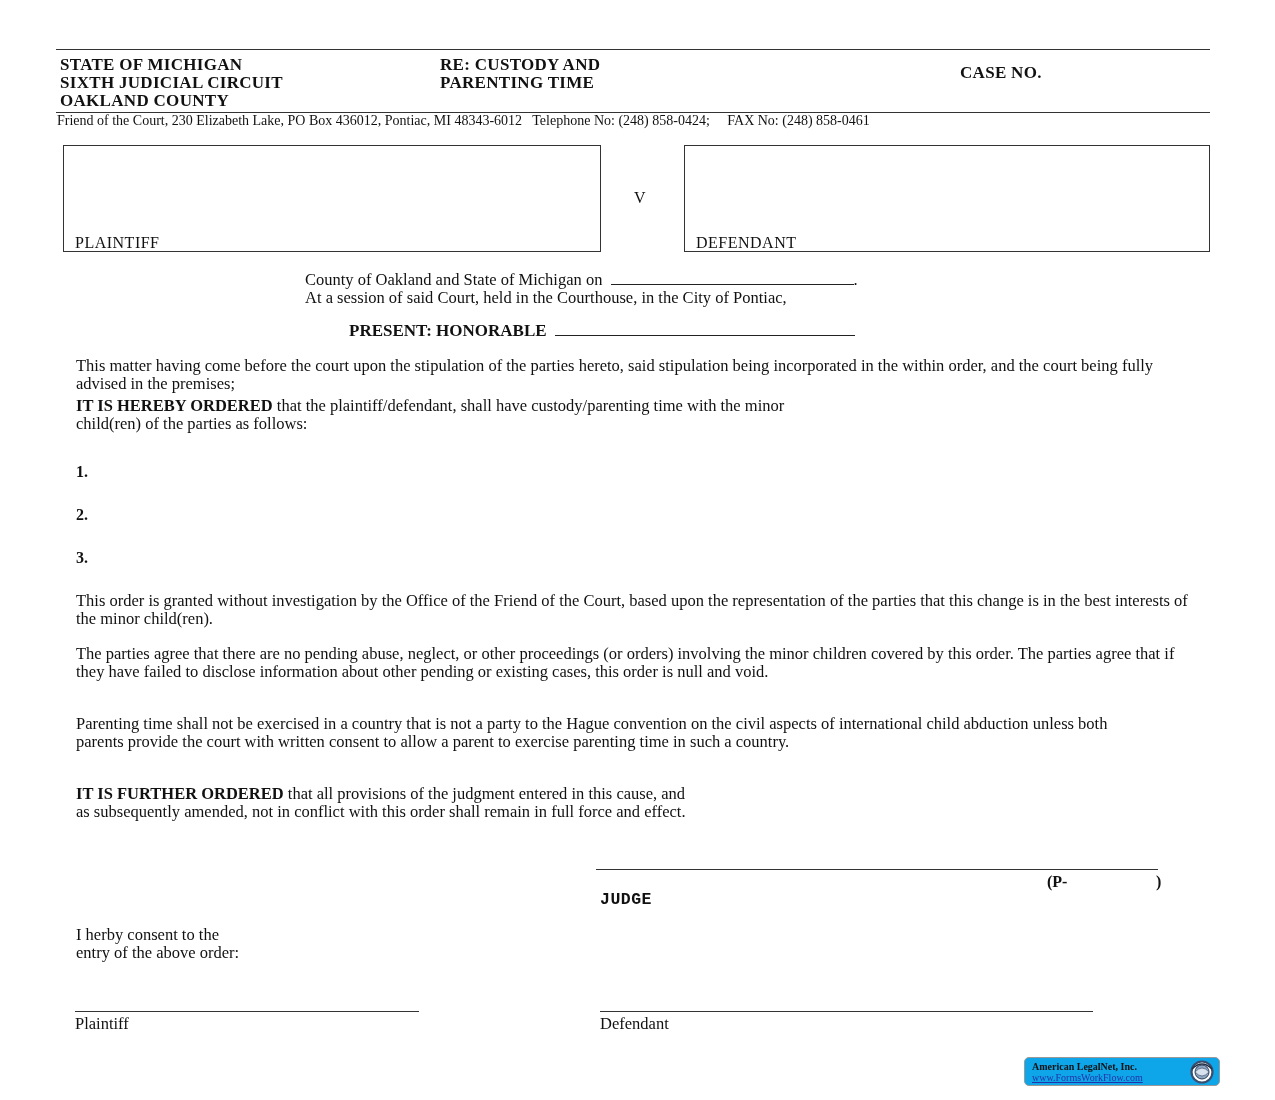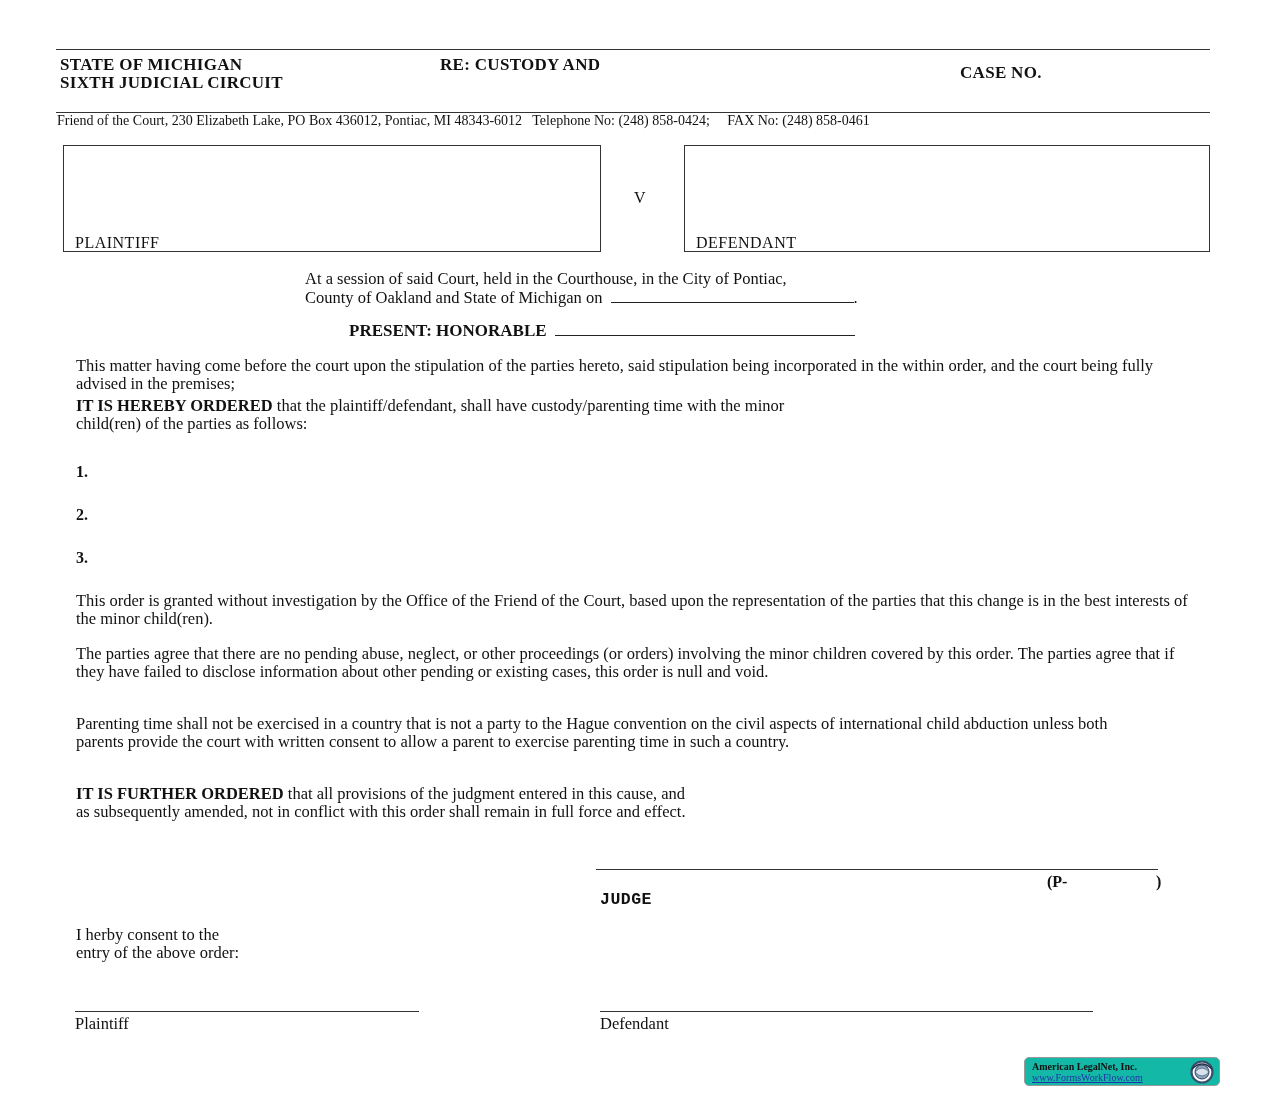--- a/index.html
+++ b/index.html
@@ -11,60 +11,62 @@
   .addr { position: absolute; left: 57px; top: 113px; font-size: 14px; white-space: pre; }
   .party-box { position: absolute; border: 1px solid #333; box-sizing: border-box; }
   .party-label { position: absolute; left: 11px; bottom: -1px; font-size: 16px; letter-spacing: 0.5px; }
   .vs { position: absolute; left: 634px; top: 189px; font-size: 16px; }
   .para { position: absolute; left: 76px; font-size: 16px; line-height: 18px; }
   .para b { font-weight: bold; }
   .num { position: absolute; left: 76px; font-size: 16px; font-weight: bold; }
   .sig-line { position: absolute; height: 1px; background: #333; }
   .blank { display: inline-block; border-bottom: 1px solid #222; height: 14px; vertical-align: baseline; }
   .badge { position: absolute; left: 1024px; top: 1057px; width: 196px; height: 29px;
-           border: 1px solid #999; border-radius: 5px; box-sizing: border-box; background: #14b8a6; }
+           border: 1px solid #999; border-radius: 5px; box-sizing: border-box; background: #0ea5e9; }
   .badge .co { position: absolute; left: 7px; top: 3px; font-size: 10px; font-weight: bold; }
   .badge .url { position: absolute; left: 7px; top: 14px; font-size: 10px; color: #2233aa; text-decoration: underline; }
   .badge .globe { position: absolute; right: 4px; top: 2px; width: 26px; height: 24px; }
 </style>
 </head>
 <body>
 
 <div class="rule" style="left:56px; top:49px; width:1154px;"></div>
 
 <div class="hdr" style="left:60px; top:56px; width:350px;">
   <div>STATE OF MICHIGAN</div>
   <div>SIXTH JUDICIAL CIRCUIT</div>
+  <div>OAKLAND COUNTY</div>
 </div>
 
 <div class="hdr" style="left:440px; top:56px; width:350px;">
   <div>RE: CUSTODY  AND</div>
+  <div>PARENTING TIME</div>
 </div>
 
 <div class="hdr" style="left:960px; top:64px; text-align:right;">CASE NO.</div>
 <div class="abs" style="left:1085px; top:54px; width:120px; height:20px;"></div>
 
 <div class="rule" style="left:56px; top:112px; width:1154px;"></div>
 
 <div class="addr">Friend of the Court, 230 Elizabeth Lake, PO Box 436012, Pontiac, MI 48343-6012   Telephone No: (248) 858-0424;     FAX No: (248) 858-0461</div>
 
 <div class="party-box" style="left:63px; top:145px; width:538px; height:107px;">
   <span class="party-label">PLAINTIFF</span>
 </div>
 <div class="vs">V</div>
 <div class="party-box" style="left:684px; top:145px; width:526px; height:107px;">
   <span class="party-label">DEFENDANT</span>
 </div>
 
 <div class="para" style="left:305px; top:270px; font-size:16.5px;">
-  <div>At a session of said Court, held in the Courthouse, in the City of Pontiac,</div>
   <div>
     <span>County of Oakland and State of Michigan on</span>
     <span class="blank" style="width:243px; margin-left:4px;"></span><span>.</span>
   </div>
+  <div>At a session of said Court, held in the Courthouse, in the City of Pontiac,</div>
 </div>
 <div class="para" style="left:349px; top:321px; font-size:17px; font-weight:bold;">
   <span>PRESENT:  HONORABLE</span>
   <span class="blank" style="width:300px; margin-left:4px;"></span>
 </div>
 
 <div class="para" style="top:357px; width:1120px; font-size:16.5px;">This matter having come before the court upon the stipulation of the parties hereto, said stipulation being incorporated in the within order, and the court being fully advised in the premises;</div>
 
 <div class="para" style="top:397px; width:1120px; font-size:16.5px;">
   <div><b>IT IS HEREBY ORDERED</b><span> that the plaintiff/defendant, shall have custody/parenting time with the minor</span></div>

